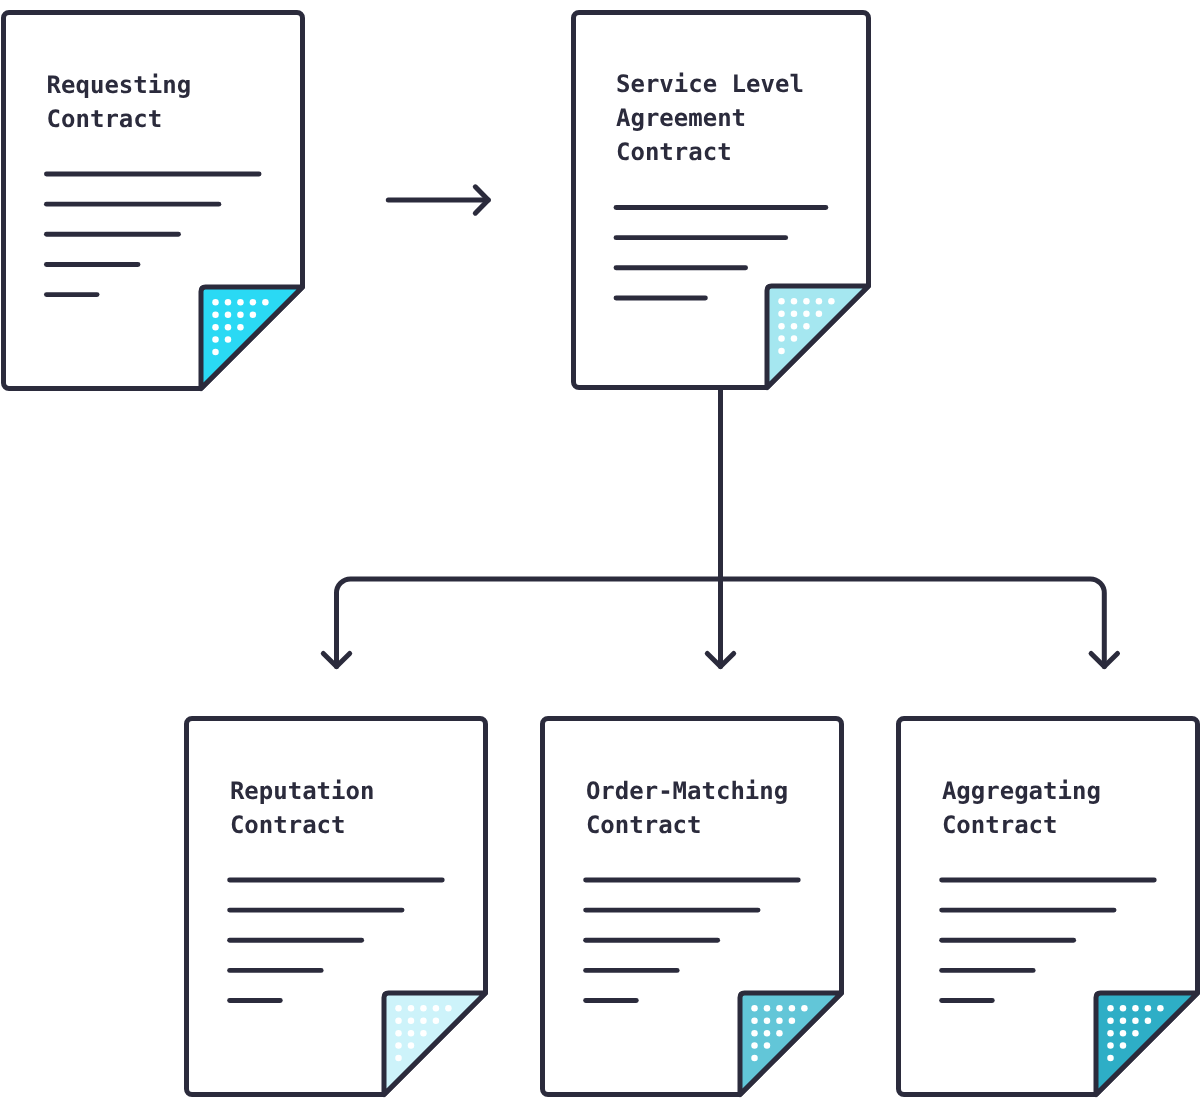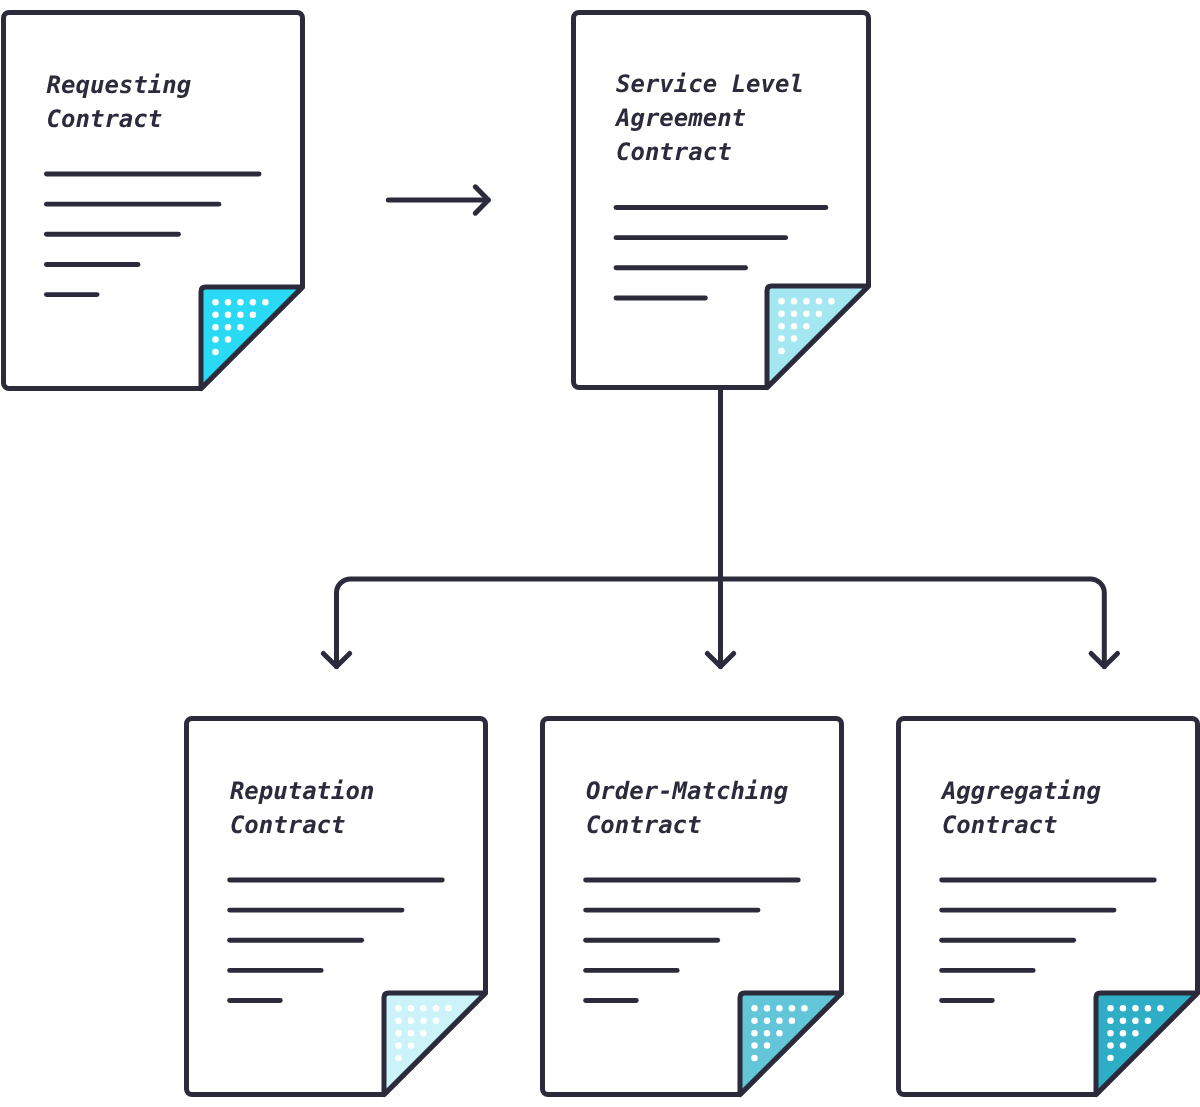--- a/index.html
+++ b/index.html
@@ -14,21 +14,20 @@
     position: relative;
     overflow: hidden;
     font-family: "DejaVu Sans Mono", monospace;
   }
   #diagram-root {
     position: absolute;
     left: 0;
     top: 0;
     width: 1084px;
     height: 1107px;
-    font-style: italic;
   }
   svg.canvas {
     position: absolute;
     left: 0;
     top: 0;
     width: 1200px;
     height: 1107px;
     display: block;
     shape-rendering: geometricPrecision;
   }

